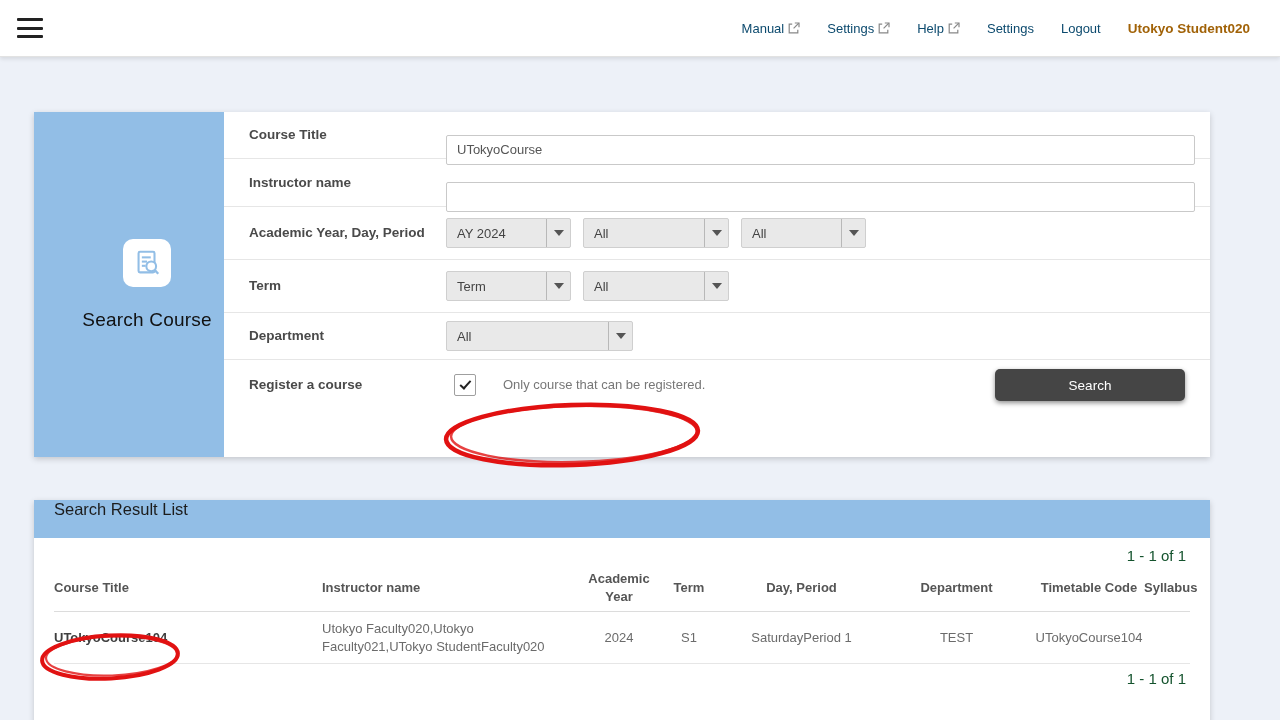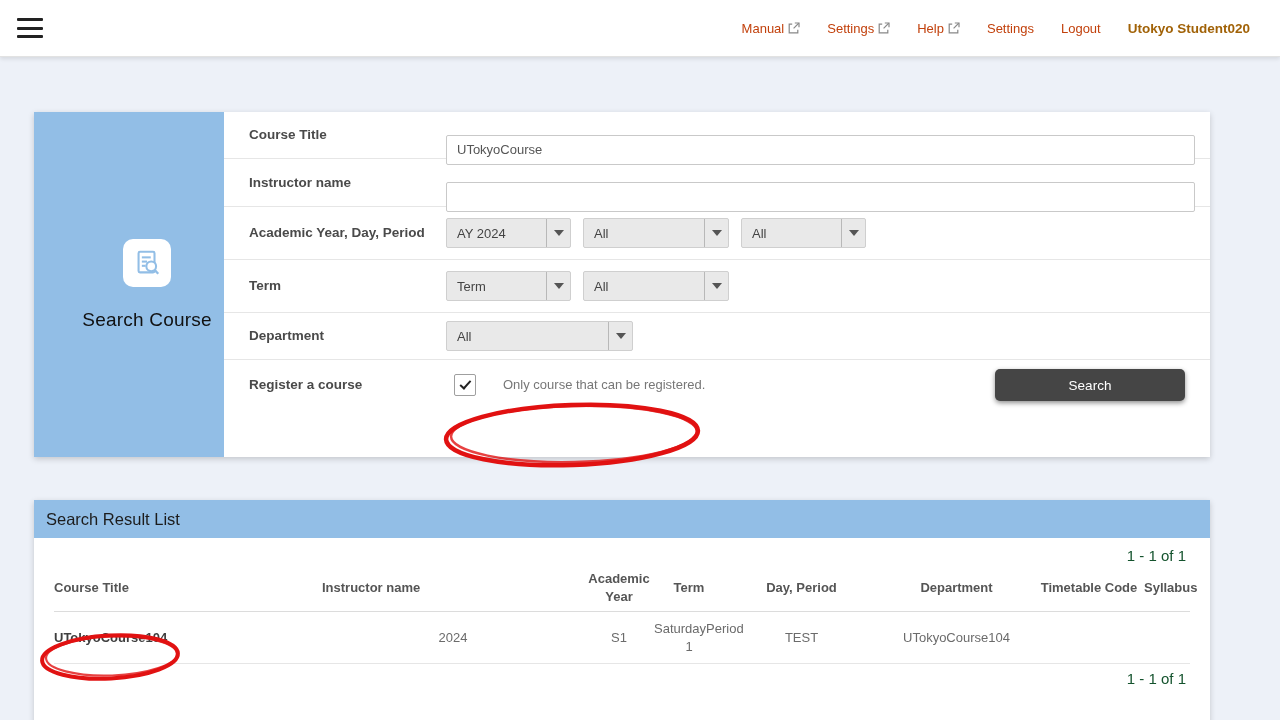--- a/index.html
+++ b/index.html
@@ -13,21 +13,21 @@
   
   .topbar {
     position:absolute; left:0; top:0; width:1280px; height:57px;
     background:#ffffff; border-bottom:1px solid #e2e2e2;
     box-shadow:0 2px 4px rgba(0,0,0,0.10);
     display:flex; align-items:center; z-index:5;
   }
   .hamburger { margin-left:17px; width:26px; height:20px; display:flex; flex-direction:column; justify-content:space-between; cursor:pointer; }
   .hamburger span { display:block; height:3px; background:#222; border-radius:1px; }
   .topnav { margin-left:auto; margin-right:30px; display:flex; align-items:center; gap:27px; }
-  .topnav .navlink { font-size:13px; color:#c2410c; display:flex; align-items:center; gap:4px; cursor:pointer; white-space:nowrap; }
+  .topnav .navlink { font-size:13px; color:#0c4a6e; display:flex; align-items:center; gap:4px; cursor:pointer; white-space:nowrap; }
   .topnav .user { font-size:13.5px; color:#a16207; font-weight:bold; white-space:nowrap; }
   .extlink-svg { width:12px; height:12px; display:inline-block; }
 
   
   .search-panel {
     position:absolute; left:34px; top:112px; width:1176px; height:345px;
     background:#ffffff; box-shadow:0 2px 6px rgba(0,0,0,0.18);
     display:flex;
   }
   .side {
@@ -78,22 +78,22 @@
     background:#454545; color:#fff; font-size:13.5px; border:none; border-radius:5px;
     box-shadow:0 2px 5px rgba(0,0,0,0.45); cursor:pointer; font-family:"Liberation Sans",sans-serif;
   }
 
   
   .results-panel {
     position:absolute; left:34px; top:500px; width:1176px; height:240px;
     background:#ffffff; box-shadow:0 2px 6px rgba(0,0,0,0.18);
   }
   .results-header {
-    height:38px; background:#92bee6; display:flex; align-items:center;
-    font-size:16.5px; color:#1c1c1c; padding-left:12px;
+    height:38px; background:#92bee6; display:flex; 
+    font-size:16.5px; color:#1c1c1c; padding-left:20px;
   }
   .pagination { text-align:right; font-size:15px; color:#14532d; padding-right:24px; }
   .pag-top { margin-top:9px; }
   .pag-bottom { margin-top:6px; }
 
   .rtable { margin:0 20px; }
   .rt-grid {
     display:grid;
     grid-template-columns:268px 262px 70px 70px 155px 155px 110px 1fr;
     align-items:center;
@@ -266,20 +266,21 @@
       <div class="cell">Academic Year</div>
       <div class="cell">Term</div>
       <div class="cell">Day, Period</div>
       <div class="cell">Department</div>
       <div class="cell">Timetable Code</div>
       <div class="cell">Syllabus</div>
     </div>
 
     <div class="rt-grid rt-row">
       <div class="cell left course">UTokyoCourse104</div>
+      <div class="cell left instr">Utokyo Faculty020,Utokyo Faculty021,UTokyo StudentFaculty020</div>
       <div class="cell">2024</div>
       <div class="cell">S1</div>
       <div class="cell">SaturdayPeriod 1</div>
       <div class="cell">TEST</div>
       <div class="cell">UTokyoCourse104</div>
       <div class="cell"></div>
     </div>
   </div>
 
   <div class="pagination pag-bottom">1 - 1 of 1</div>

